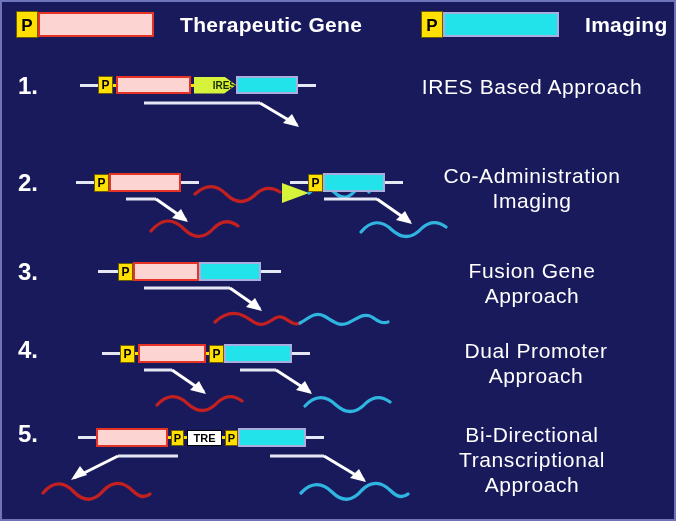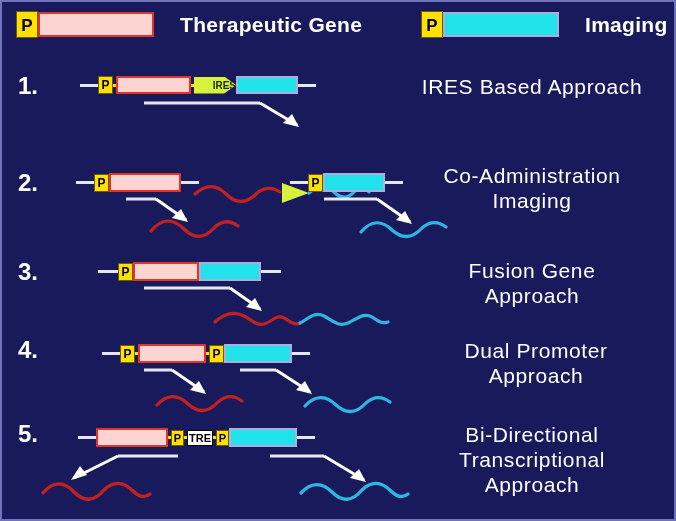--- a/index.html
+++ b/index.html
@@ -41,21 +41,21 @@
     text-align:center;line-height:25px;letter-spacing:.6px;white-space:pre-line;
   }
   
   .construct{position:absolute;display:flex;align-items:center;}
   .flank{height:3px;background:#e6e7f5;}
   .ther-sm{background:#fcd5d2;border:2px solid #e53426;box-sizing:border-box;}
   .img-sm{background:#23e3ea;border:2px solid #a9aee0;box-sizing:border-box;}
   .trebox{
     background:#ffffff;border:1px solid #000;color:#000;
     font-size:11px;font-weight:bold;text-align:center;box-sizing:border-box;
-    height:16px;line-height:14px;width:26px;
+    height:16px;line-height:14px;width:35px;
   }
   .ires{
     position:relative;width:42px;height:17px;background:#d6f23a;
     clip-path:polygon(0 0, 72% 0, 100% 50%, 72% 100%, 0 100%);
     color:#1b2a00;font-size:10px;font-weight:bold;line-height:17px;
     text-align:right;padding-left:3px;box-sizing:border-box;
   }
   .dot{width:3px;height:3px;background:#ffe000;}
   
   .wave{position:absolute;}

